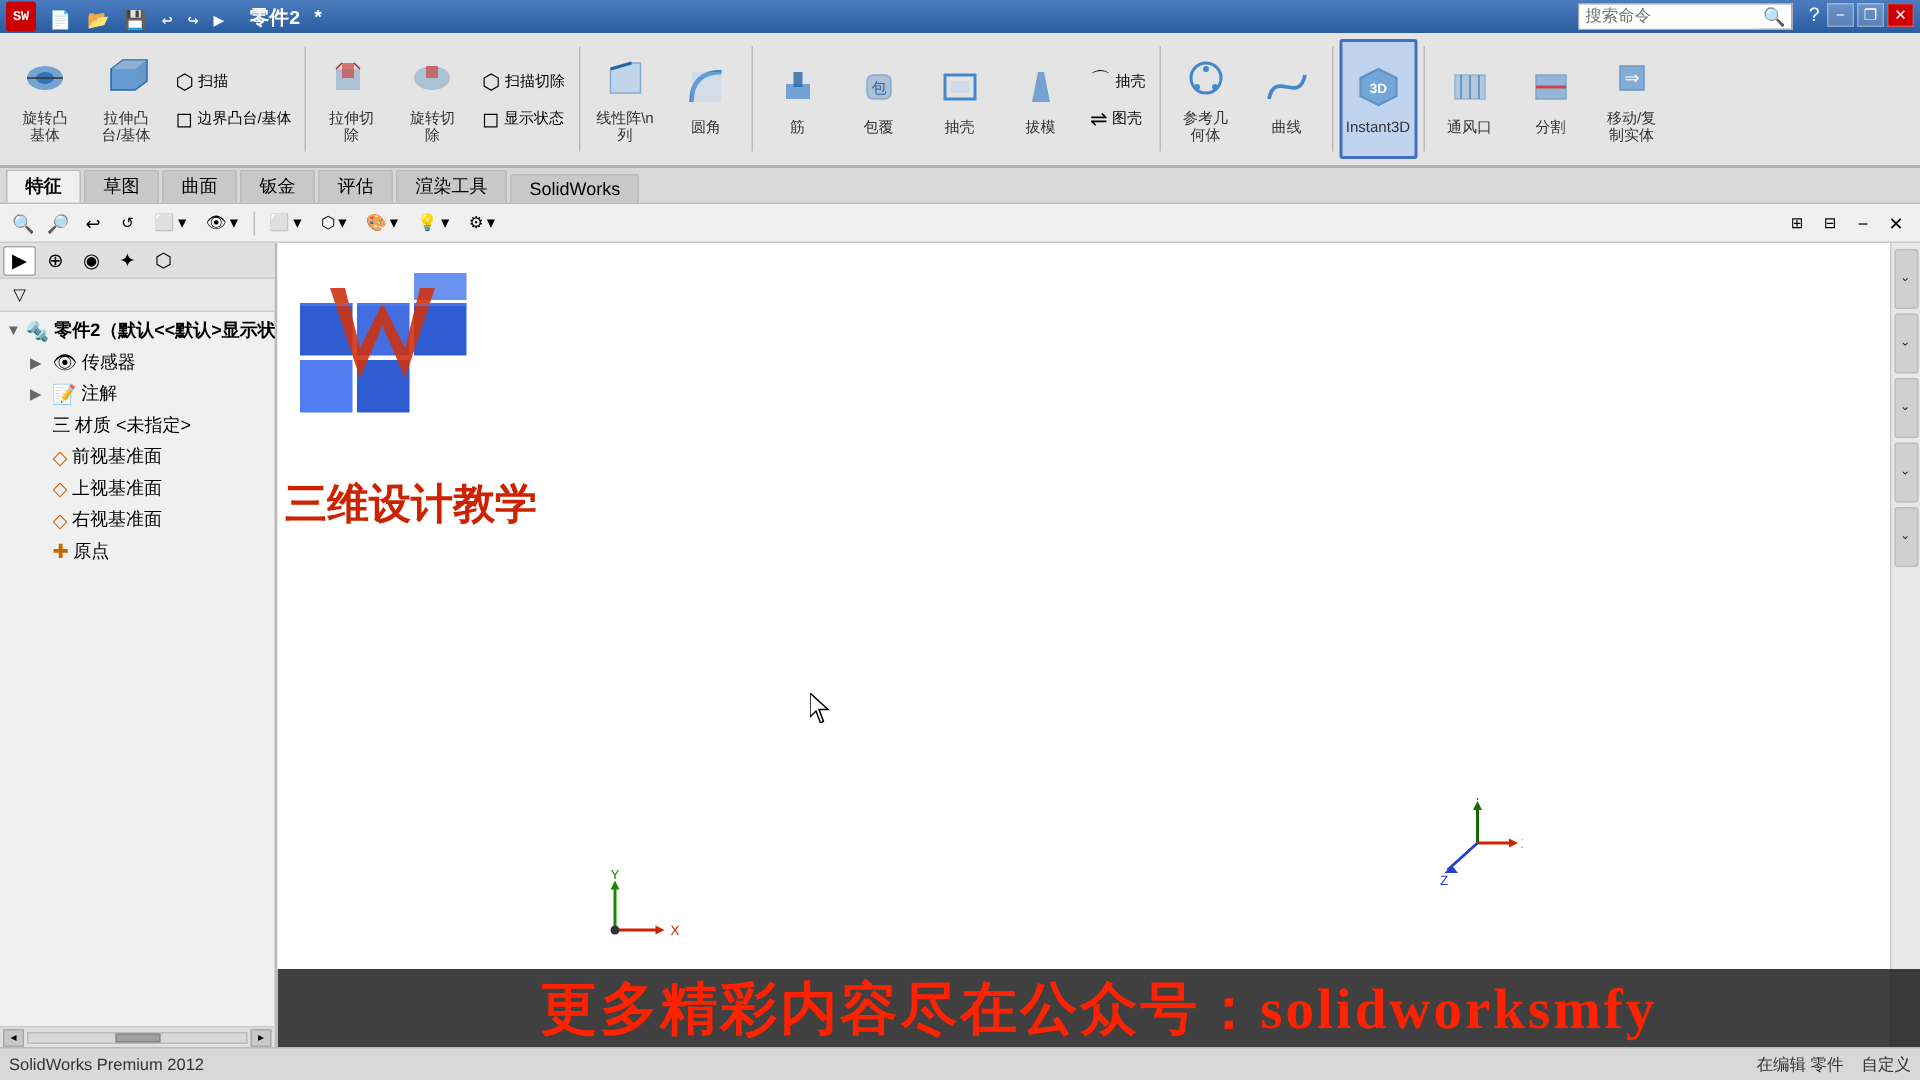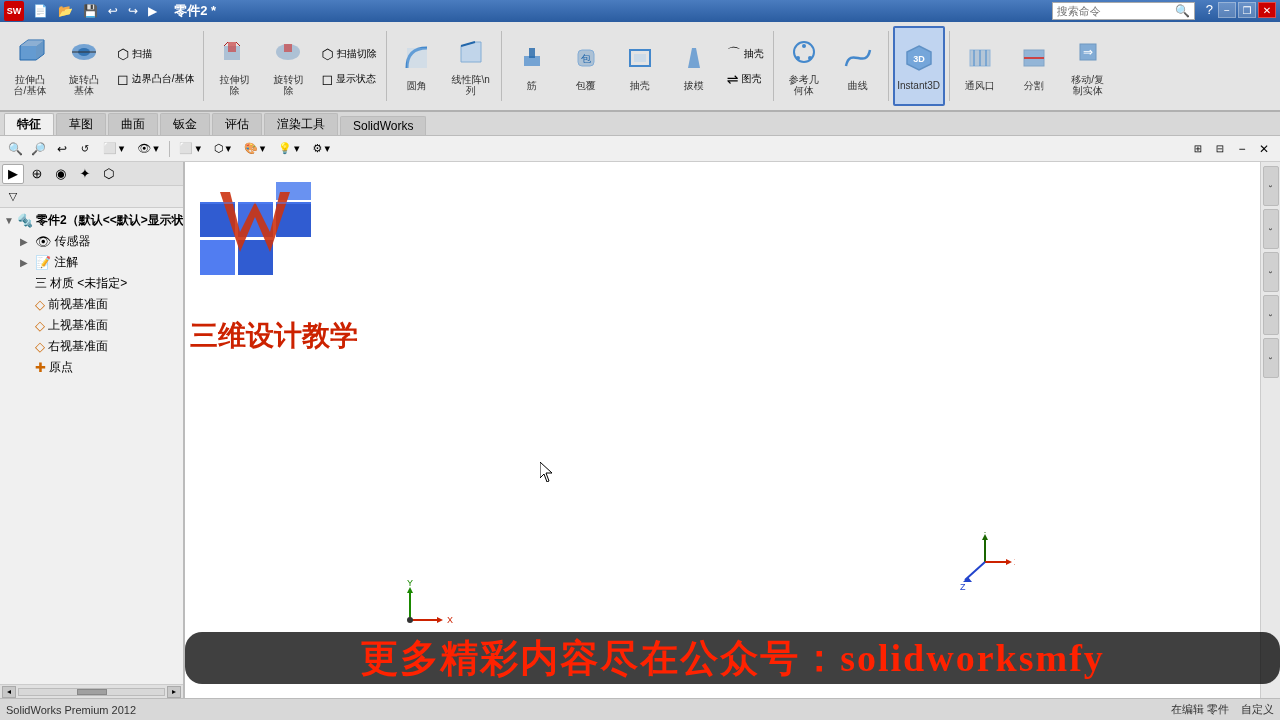--- a/index.html
+++ b/index.html
@@ -8,21 +8,21 @@
     
     #title-bar {
       height: 22px;
       background: linear-gradient(to bottom, #4a7cbf, #2a5ca0);
       display: flex;
       align-items: center;
       justify-content: space-between;
       padding: 0 4px;
       color: white;
     }
-    #title-bar-left { display: flex; align-items: center; gap: 6px; }
+    #title-bar-left { display: flex; align-items: flex-end; gap: 6px; font-family: Liberation Mono, monospace; }
     #title-bar-logo { width: 20px; height: 20px; background: #cc0000; border-radius: 2px; display: flex; align-items: center; justify-content: center; color: white; font-weight: bold; font-size: 9px; }
     #title-bar-right { display: flex; gap: 2px; }
     .title-btn { width: 18px; height: 16px; background: rgba(255,255,255,0.2); border: 1px solid rgba(255,255,255,0.3); color: white; font-size: 10px; display: flex; align-items: center; justify-content: center; cursor: pointer; }
 
     
     #toolbar {
       height: 90px;
       background: #e4e4e4;
       border-bottom: 2px solid #b0b0b0;
       display: flex;
@@ -179,29 +179,28 @@
       display: flex;
       flex-direction: column;
       align-items: center;
       padding: 4px 0;
       gap: 3px;
     }
     .right-panel-btn { width: 16px; height: 40px; background: #d0d0d0; border: 1px solid #bbb; border-radius: 2px; cursor: pointer; display: flex; align-items: center; justify-content: center; font-size: 9px; writing-mode: vertical-rl; }
 
     #banner {
       position: absolute;
-      bottom: 14px;
+      bottom: 0;
       left: 0;
       right: 0;
       height: 52px;
       background: rgba(0,0,0,0.75);
       display: flex;
       align-items: center;
       justify-content: center;
-      border-radius: 17px;
     }
     #banner-text {
       font-size: 38px;
       font-weight: bold;
       color: #ff2200;
       font-family: 'SimSun', serif;
       letter-spacing: 2px;
     }
 
     
@@ -275,38 +274,38 @@
     <div class="title-btn">❐</div>
     <div class="title-btn" style="background:#c00;">✕</div>
   </div>
 </div>
 
 <div id="toolbar">
 
   <div class="toolbar-btn">
     <div class="toolbar-btn-icon">
       <svg width="32" height="32" viewBox="0 0 32 32">
+        <ellipse cx="16" cy="16" rx="12" ry="8" fill="#4488cc" opacity="0.7"></ellipse>
+        <ellipse cx="16" cy="16" rx="6" ry="4" fill="#2266aa" opacity="0.8"></ellipse>
+        <line x1="4" y1="16" x2="28" y2="16" stroke="#333" stroke-width="1"></line>
+      </svg>
+    </div>
+    <span class="toolbar-btn-label">旋转凸<br>基体</span>
+  </div>
+  <div class="toolbar-btn">
+    <div class="toolbar-btn-icon">
+      <svg width="32" height="32" viewBox="0 0 32 32">
         <rect x="6" y="10" width="16" height="14" fill="#4488cc" opacity="0.8"></rect>
         <polygon points="6,10 14,4 30,4 30,18 22,24 6,24" fill="none" stroke="#2266aa" stroke-width="1"></polygon>
         <polygon points="6,10 14,4 30,4 22,10" fill="#6699cc" opacity="0.7"></polygon>
         <polygon points="22,10 30,4 30,18 22,24" fill="#3377bb" opacity="0.7"></polygon>
       </svg>
     </div>
     <span class="toolbar-btn-label">拉伸凸<br>台/基体</span>
   </div>
-  <div class="toolbar-btn">
-    <div class="toolbar-btn-icon">
-      <svg width="32" height="32" viewBox="0 0 32 32">
-        <ellipse cx="16" cy="16" rx="12" ry="8" fill="#4488cc" opacity="0.7"></ellipse>
-        <ellipse cx="16" cy="16" rx="6" ry="4" fill="#2266aa" opacity="0.8"></ellipse>
-        <line x1="4" y1="16" x2="28" y2="16" stroke="#333" stroke-width="1"></line>
-      </svg>
-    </div>
-    <span class="toolbar-btn-label">旋转凸<br>基体</span>
-  </div>
   <div class="toolbar-small-group">
     <div class="toolbar-small-btn">
       <span class="toolbar-small-icon">⬡</span>
       <span>扫描</span>
     </div>
     <div class="toolbar-small-btn">
       <span class="toolbar-small-icon">◻</span>
       <span>边界凸台/基体</span>
     </div>
   </div>
@@ -340,34 +339,34 @@
     <div class="toolbar-small-btn">
       <span class="toolbar-small-icon">◻</span>
       <span>显示状态</span>
     </div>
   </div>
   <div class="toolbar-separator"></div>
 
   <div class="toolbar-btn">
     <div class="toolbar-btn-icon">
       <svg width="32" height="32" viewBox="0 0 32 32">
+        <polygon points="6,26 6,10 20,6 26,6 26,26" fill="#aaccee" opacity="0.6" stroke="#4488cc" stroke-width="1"></polygon>
+        <line x1="6" y1="10" x2="20" y2="6" stroke="#2266aa" stroke-width="2"></line>
+      </svg>
+    </div>
+    <span class="toolbar-btn-label">线性阵\n列</span>
+  </div>
+  <div class="toolbar-btn">
+    <div class="toolbar-btn-icon">
+      <svg width="32" height="32" viewBox="0 0 32 32">
         <path d="M6 26 Q6 6 26 6" stroke="#4488cc" stroke-width="3" fill="none"></path>
         <rect x="6" y="6" width="20" height="20" fill="#aaccee" opacity="0.3"></rect>
       </svg>
     </div>
     <span class="toolbar-btn-label">圆角</span>
-  </div>
-  <div class="toolbar-btn">
-    <div class="toolbar-btn-icon">
-      <svg width="32" height="32" viewBox="0 0 32 32">
-        <polygon points="6,26 6,10 20,6 26,6 26,26" fill="#aaccee" opacity="0.6" stroke="#4488cc" stroke-width="1"></polygon>
-        <line x1="6" y1="10" x2="20" y2="6" stroke="#2266aa" stroke-width="2"></line>
-      </svg>
-    </div>
-    <span class="toolbar-btn-label">线性阵\n列</span>
   </div>
   <div class="toolbar-separator"></div>
 
   <div class="toolbar-btn">
     <div class="toolbar-btn-icon">
       <svg width="32" height="32" viewBox="0 0 32 32">
         <rect x="8" y="14" width="16" height="10" fill="#4488cc" opacity="0.7"></rect>
         <rect x="13" y="6" width="6" height="10" fill="#2266aa" opacity="0.8"></rect>
       </svg>
     </div>

